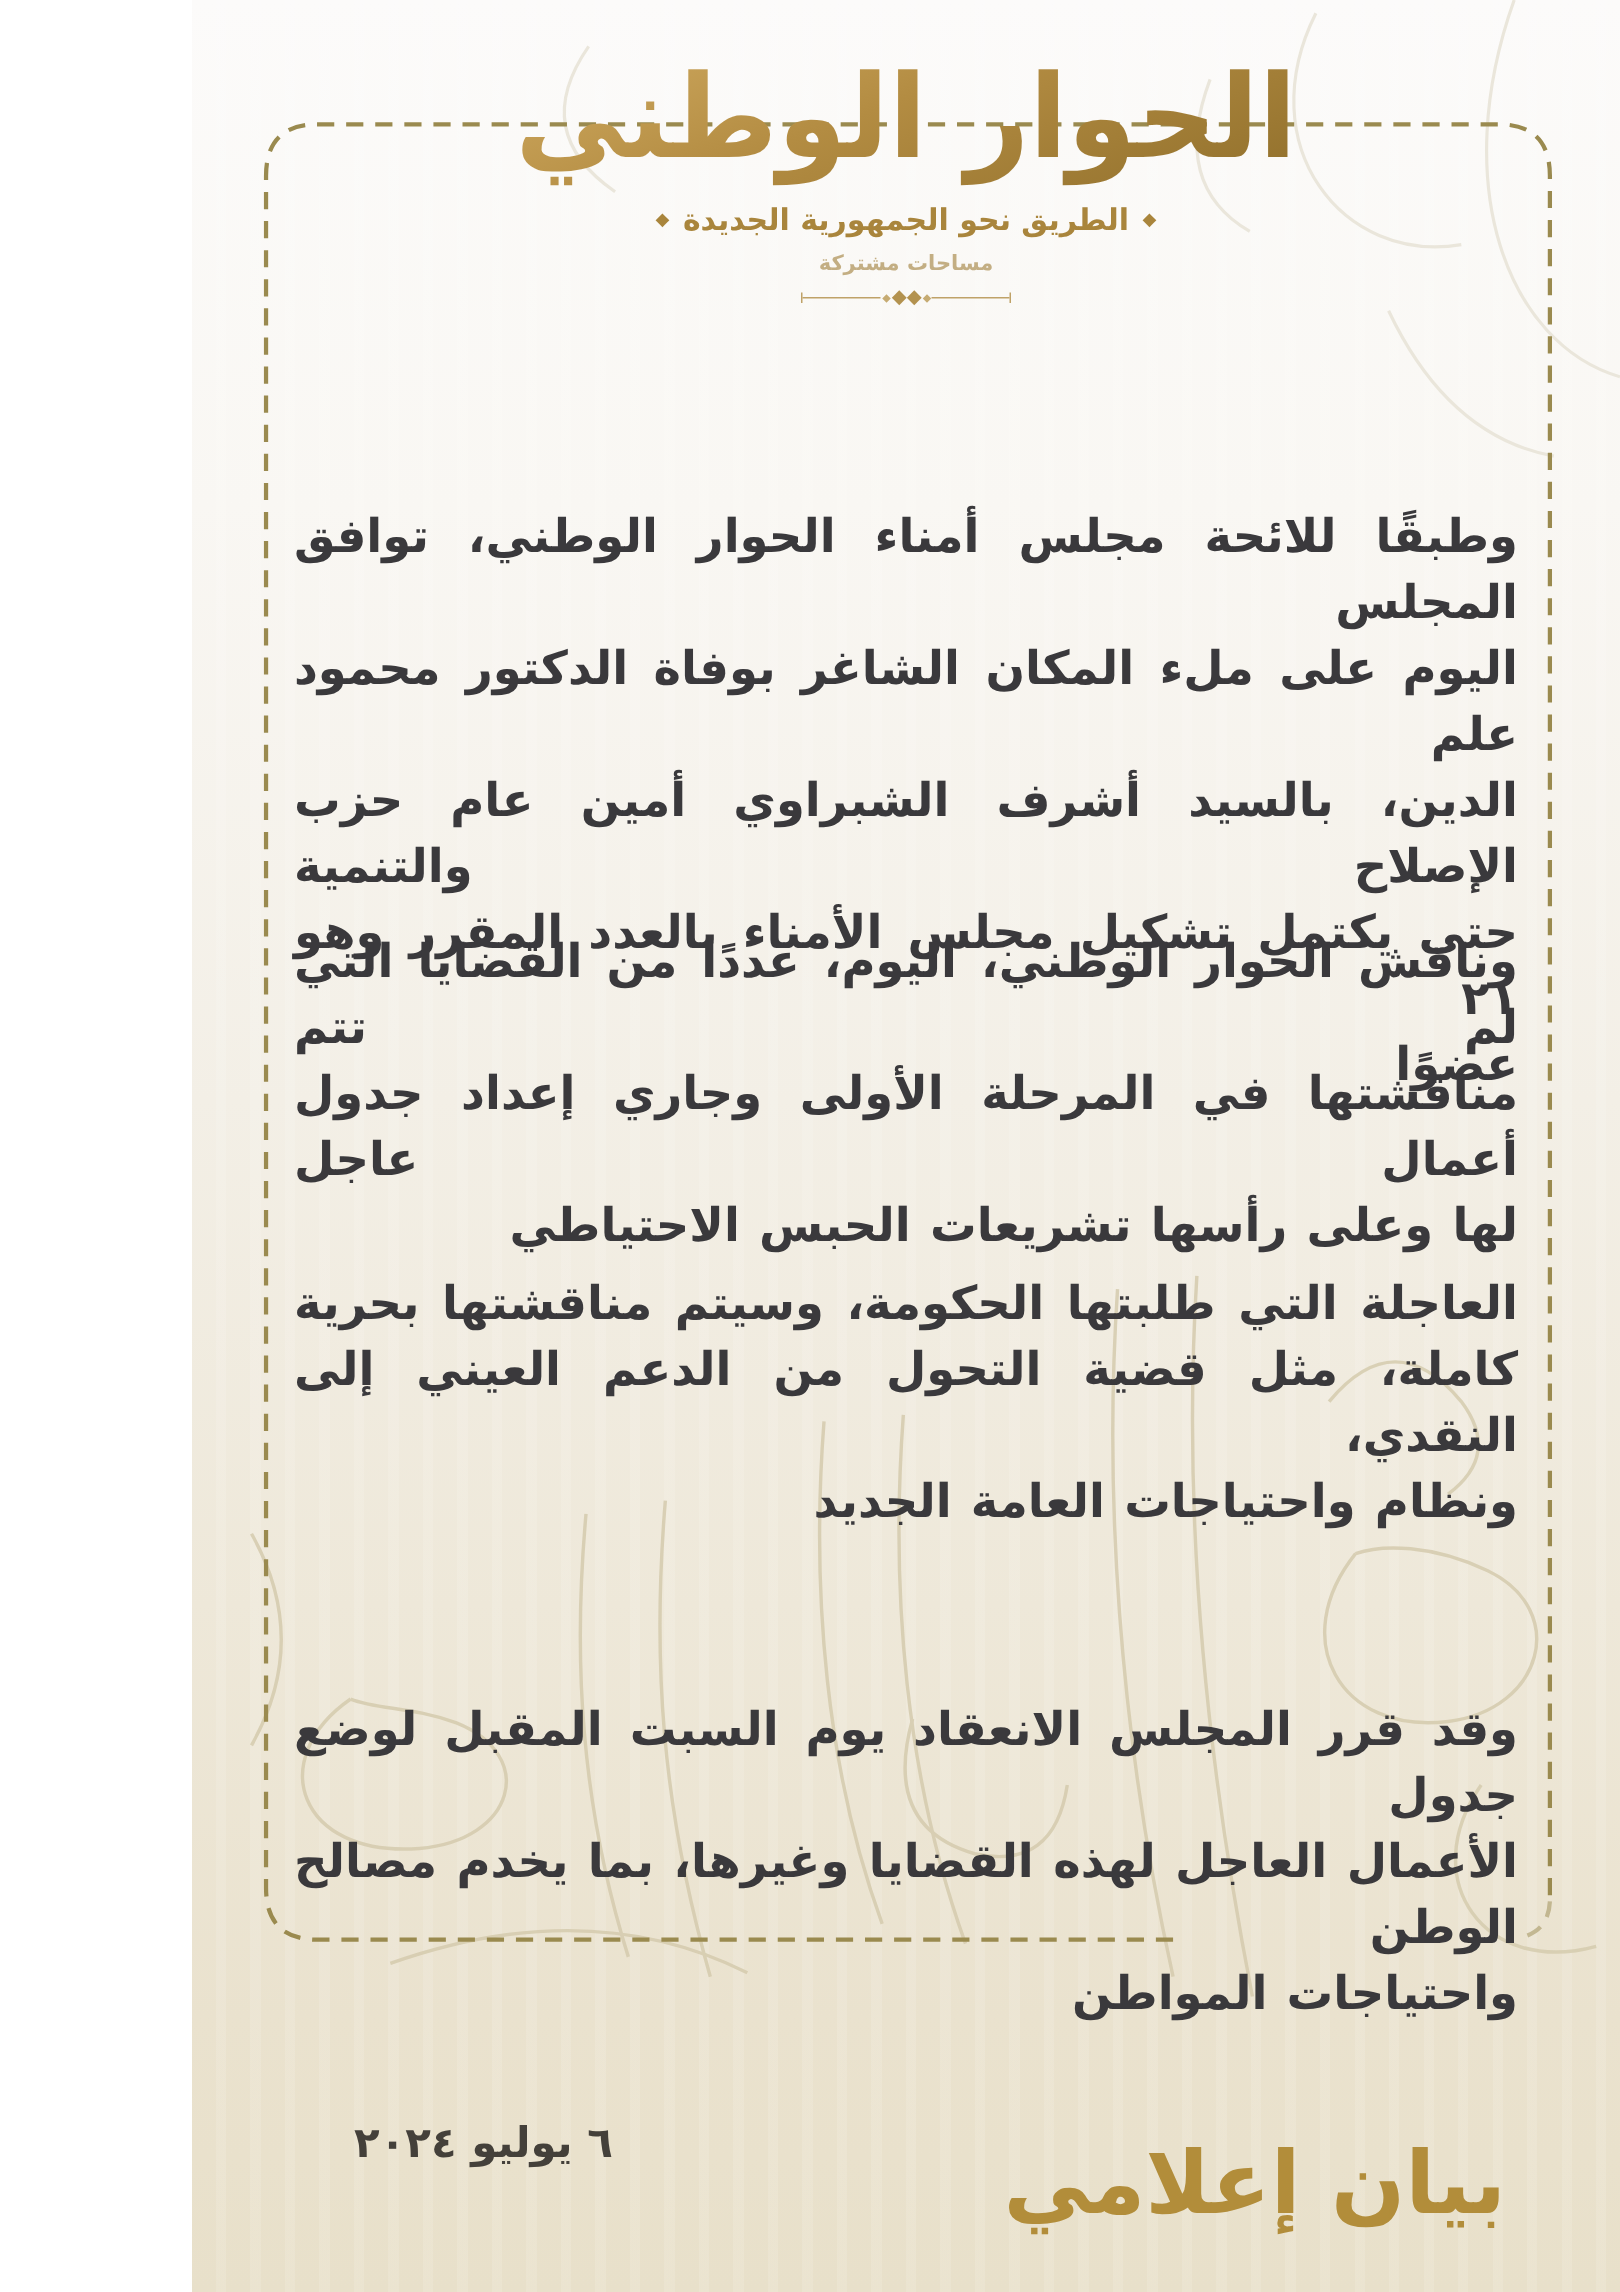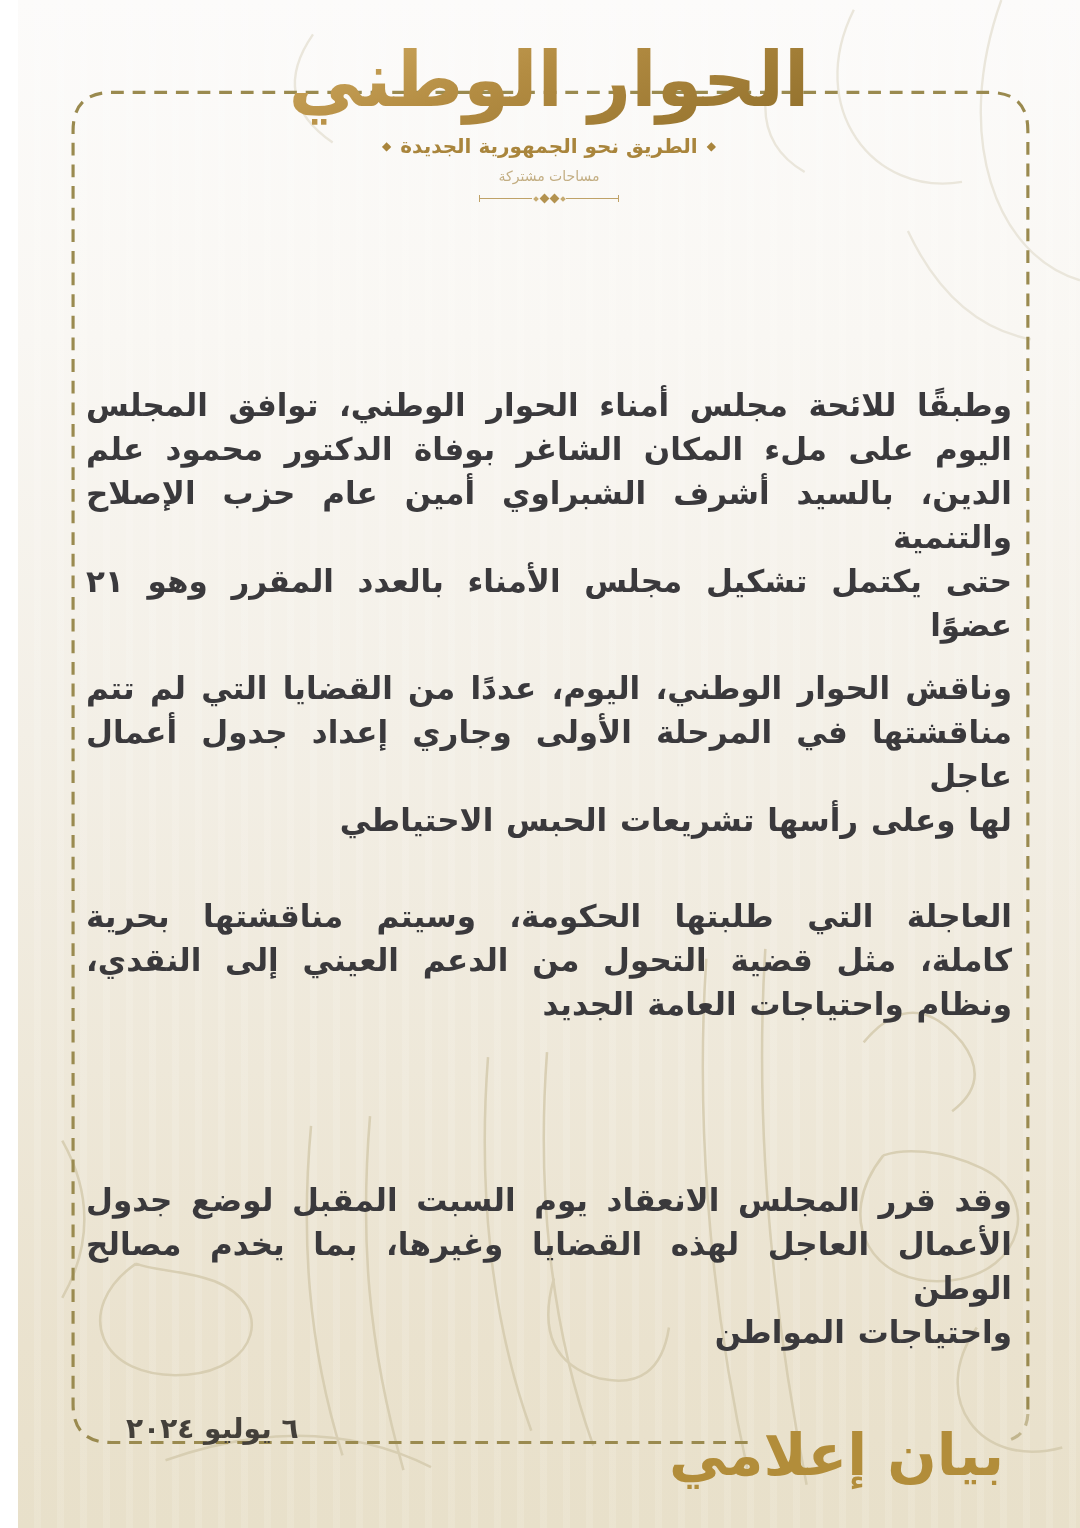--- a/index.html
+++ b/index.html
@@ -2,21 +2,21 @@
 <html lang="ar" dir="rtl"><head>
 <meta charset="utf-8">
 <style>
   html,body{margin:0;padding:0;}
   body{
     width:1080px;height:1528px;
     font-family:"DejaVu Sans",sans-serif;
     direction:rtl;
   }
   .page{
-    position:relative;width:1062px;height:1528px;overflow:hidden;
+    position:relative;width:952px;height:1528px;overflow:hidden;
     background:linear-gradient(180deg,#fcfbfa 0%,#f9f7f3 22%,#f3efe6 48%,#eee8d9 70%,#eae2ce 88%,#e8e0ca 100%);
   }
   .page::before{ 
     content:"";position:absolute;inset:0;
     background:repeating-linear-gradient(90deg,rgba(255,255,255,0) 0 16px,rgba(255,255,255,.35) 16px 23px);
     opacity:.35;pointer-events:none;
   }
   .watermark{position:absolute;inset:0;pointer-events:none;}
   .border-svg{position:absolute;inset:0;pointer-events:none;}
 
@@ -28,29 +28,29 @@
   .brand{
     font-size:74px;font-weight:bold;line-height:1.35;
     background:linear-gradient(160deg,#cfa95f 5%,#b38c42 45%,#96742f 90%);
     -webkit-background-clip:text;background-clip:text;color:transparent;
     transform:scaleY(1.04);
     text-shadow:none;letter-spacing:1px;
   }
   .tagline-row{display:flex;align-items:center;gap:9px;margin-top:4px;}
   .tagline-diamond{color:#a9853c;font-size:12px;line-height:1;}
   .tagline{color:#a9853c;font-size:20px;font-weight:bold;}
-  .subtagline{color:#c3ae83;font-size:14px;font-weight:normal;letter-spacing:7px;margin-top:10px;}
+  .subtagline{color:#c3ae83;font-size:14px;font-weight:bold;letter-spacing:7px;margin-top:10px;}
   .ornament{display:flex;align-items:center;margin-top:10px;height:10px;}
   .ornament .bar{width:52px;height:0;border-top:1.6px solid #bfa268;}
   .ornament .tick{width:0;height:7px;border-right:1.6px solid #bfa268;}
   .ornament .gem{width:7px;height:7px;background:#b3924f;transform:rotate(45deg);margin:0 1.5px;}
   .ornament .gem.small{width:4px;height:4px;background:#c6ab72;}
 
   
-  .para{position:absolute;right:68px;left:68px;z-index:2;margin-top:47px;}
+  .para{position:absolute;right:68px;left:68px;z-index:2;}
   .para .line{
     font-size:31px;font-weight:bold;color:#3a393c;line-height:44px;
     text-align:justify;text-align-last:justify;
     word-spacing:2px;white-space:normal;
   }
   .para .line.last{text-align:right;text-align-last:right;}
   #para-1{top:336px;}
   #para-2{top:619px;}
   #para-3{top:847px;}
   #para-4{top:1131px;}

